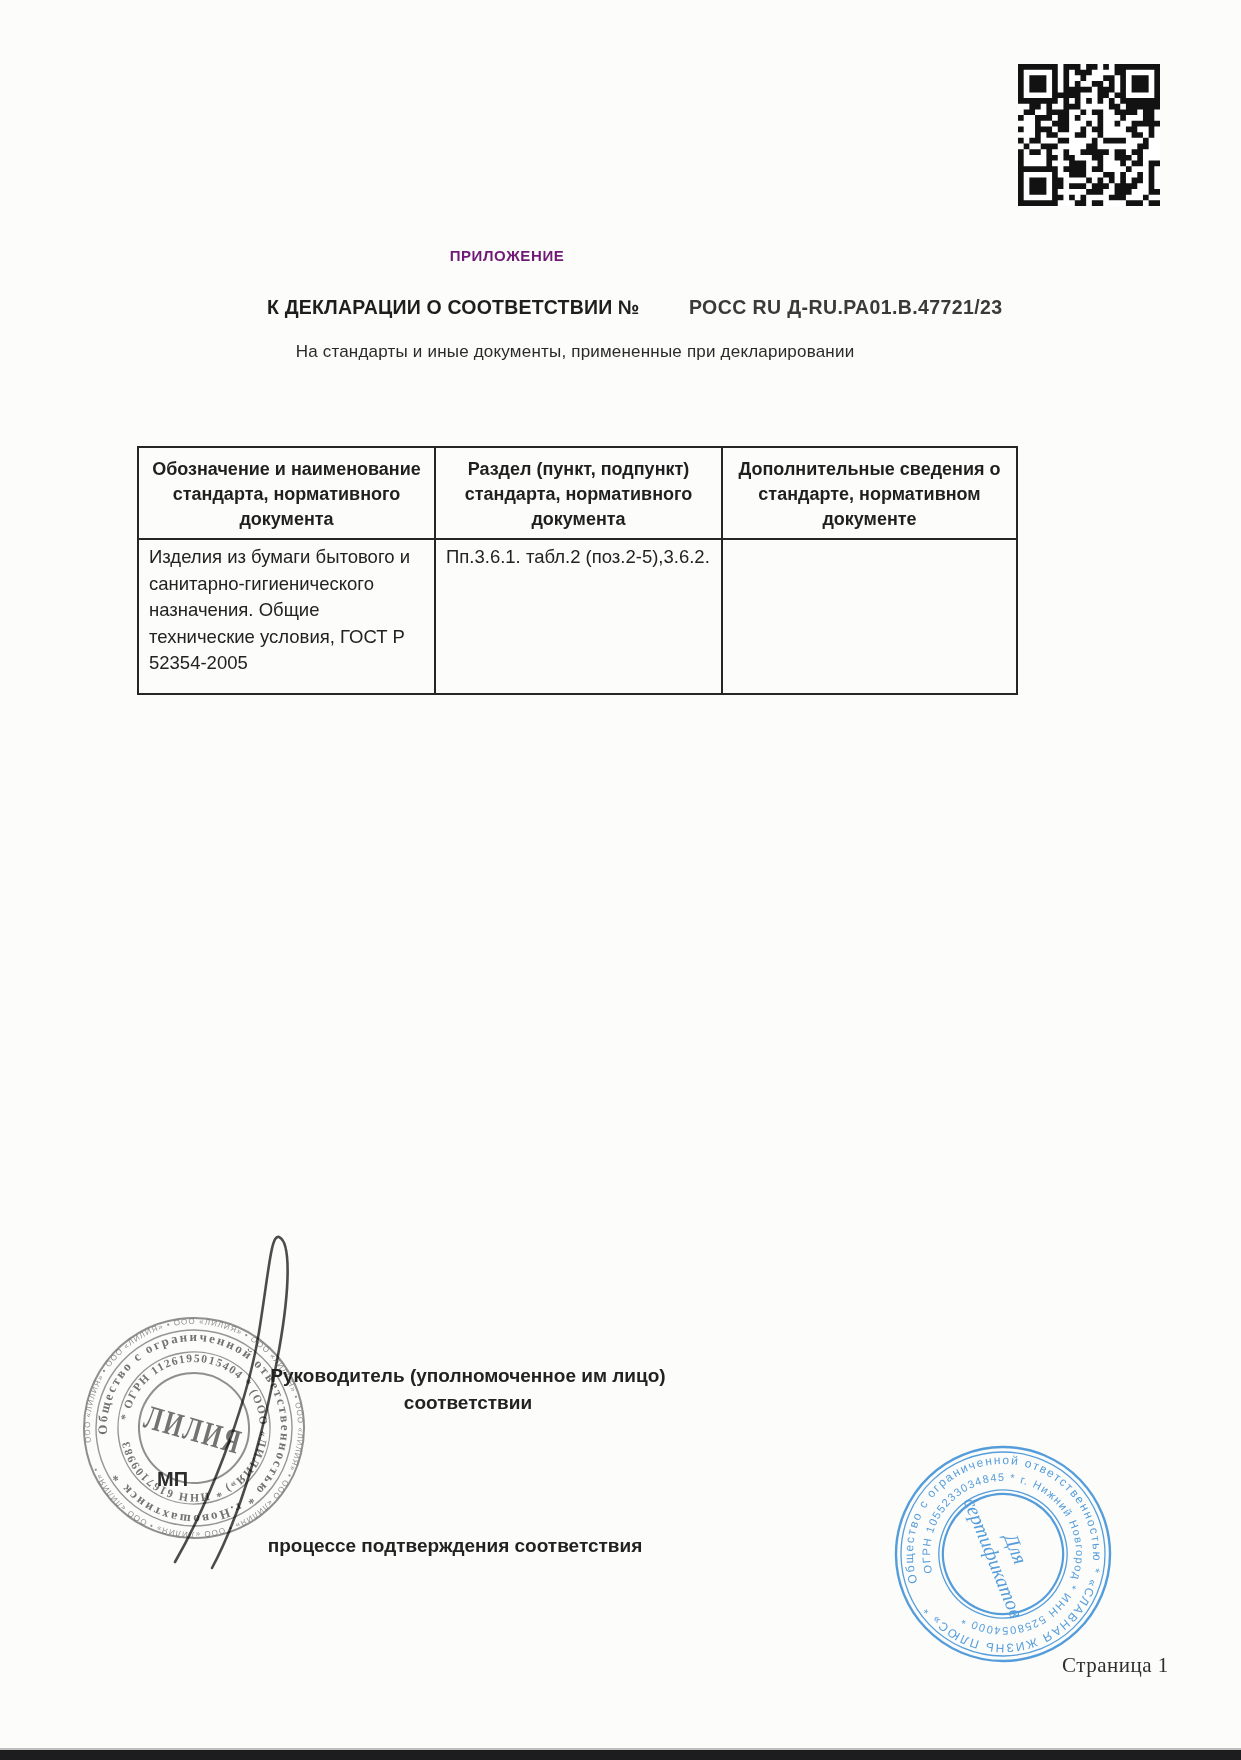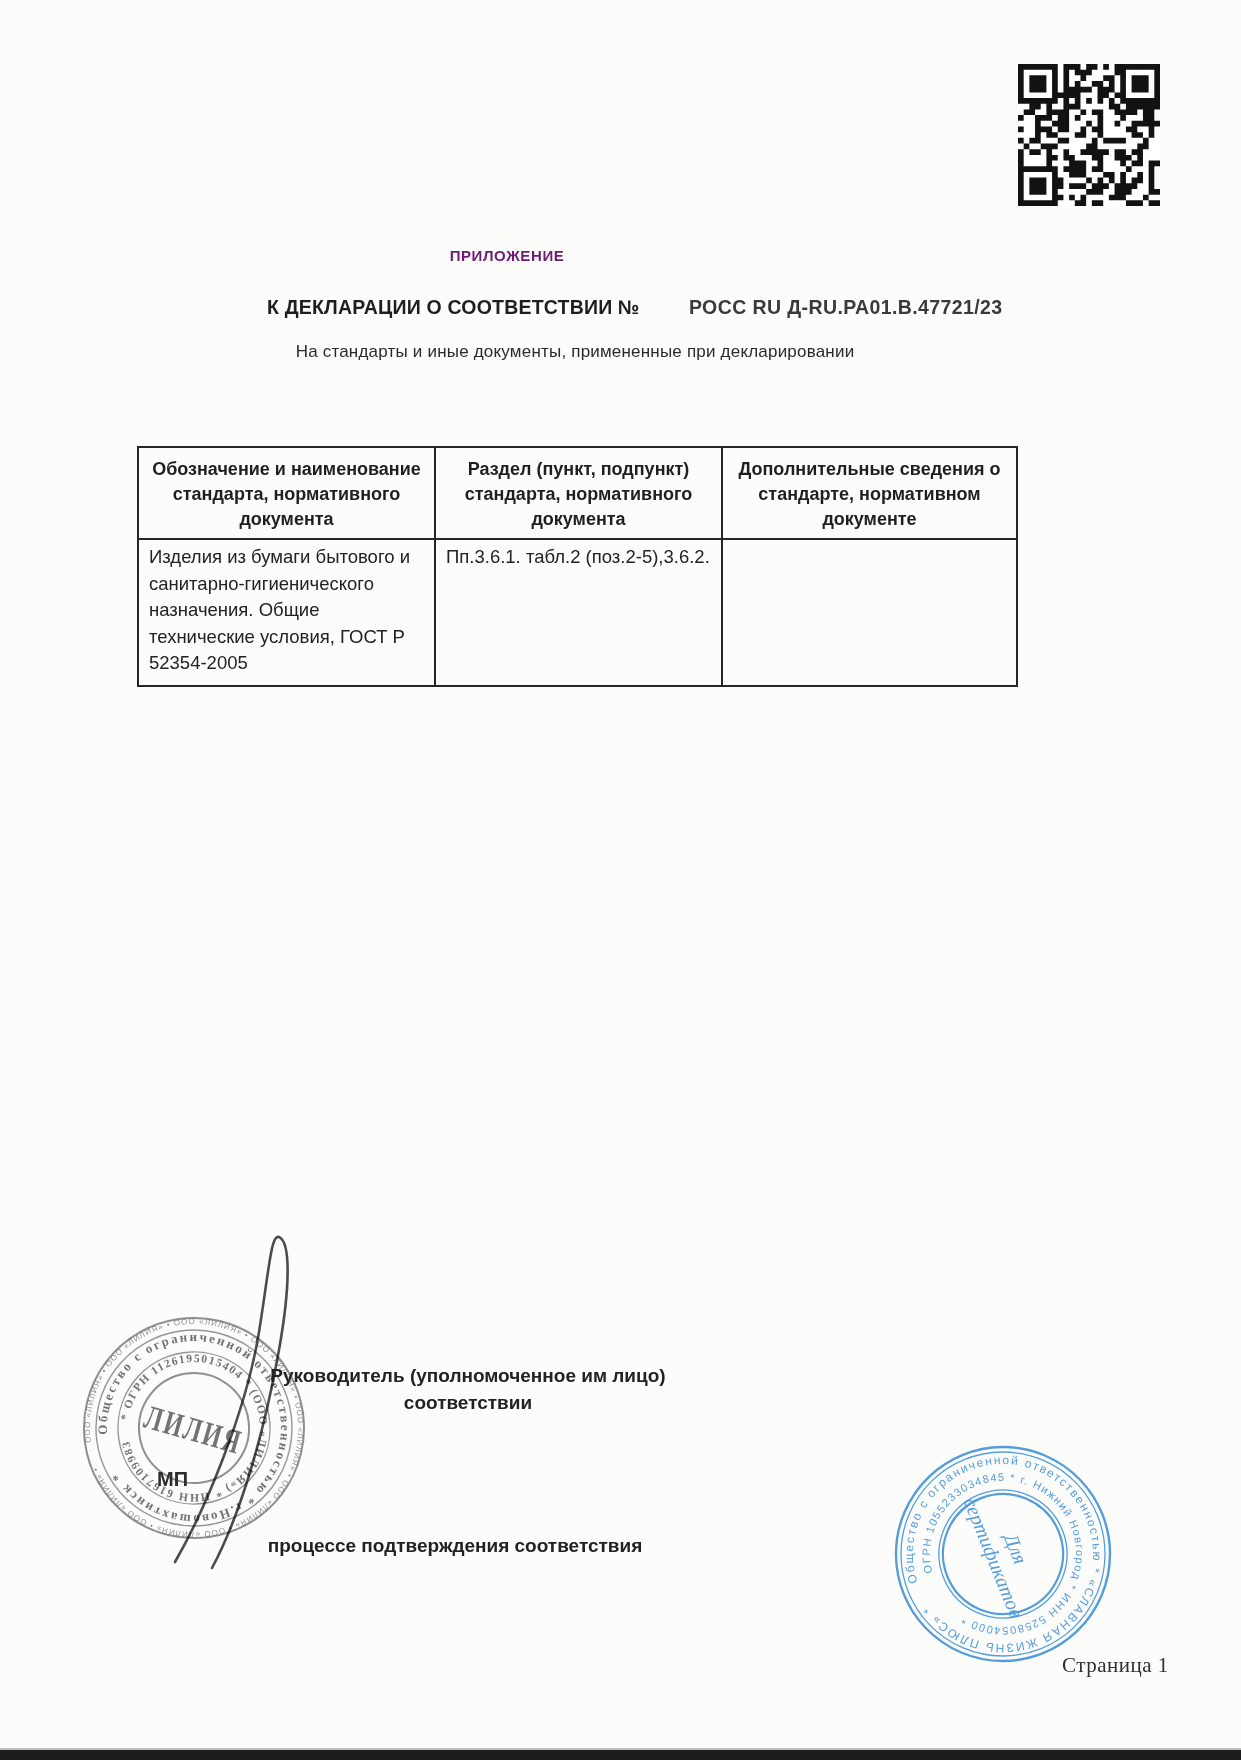--- a/index.html
+++ b/index.html
@@ -33,21 +33,21 @@
   table.standards col.c2 { width:287px; }
   table.standards col.c3 { width:295px; }
   table.standards th, table.standards td {
     border:2px solid #262626; vertical-align:top;
   }
   table.standards th {
     height:92px; padding:9px 6px 6px;
     font-size:18px; font-weight:bold; text-align:center; line-height:25px; color:#1f1f1f;
   }
   table.standards td {
-    height:138px; padding:4px 8px 8px 10px;
+    height:138px; padding:4px 8px 16px 10px;
     font-size:18.5px; line-height:26.5px; text-align:left; color:#222;
     overflow:hidden;
   }
 
   .sig-head {
     top:1362px; left:262px; width:412px; text-align:center;
     font-size:19px; font-weight:bold; line-height:27px; color:#222;
   }
   .mp-label {
     top:1468px; left:157px; font-size:20px; font-weight:bold; color:#2c2c2c;

